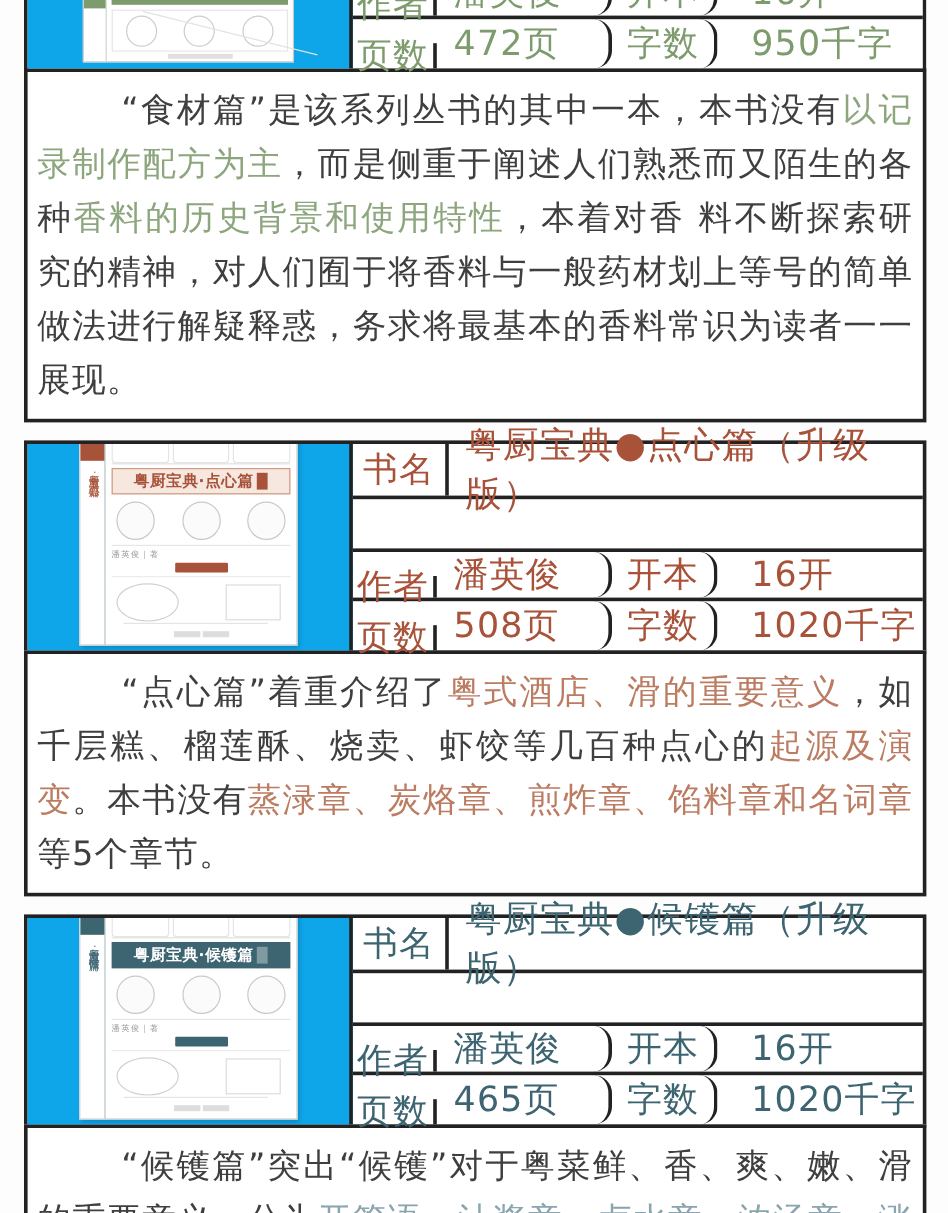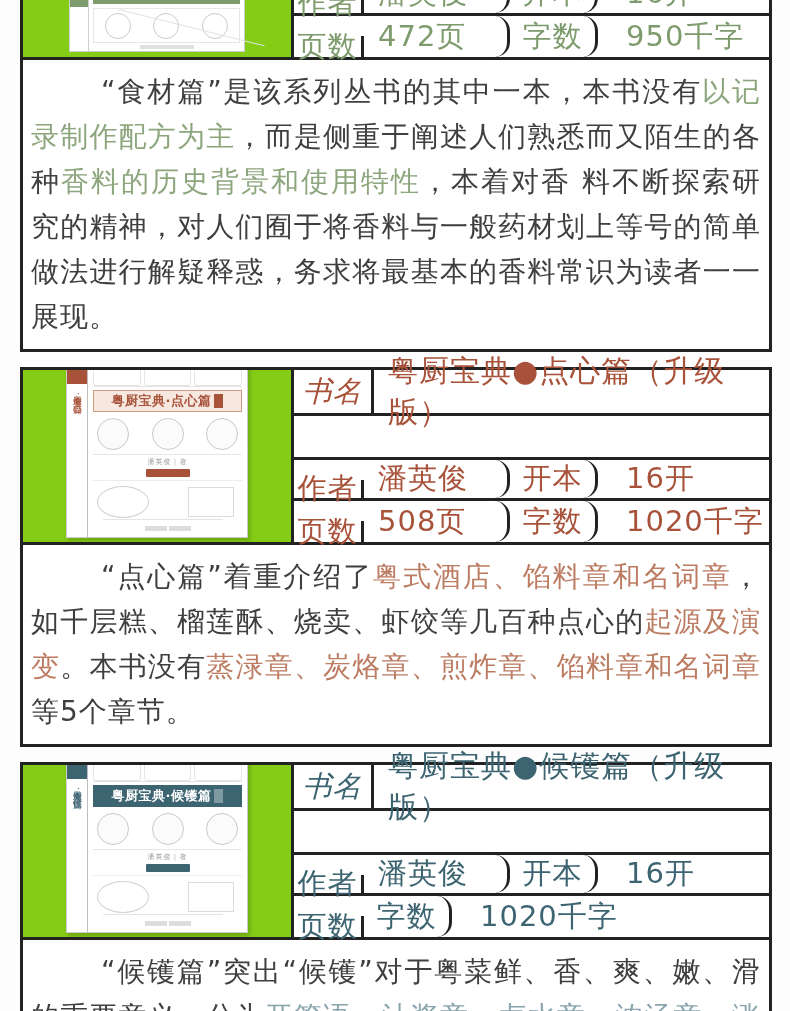--- a/index.html
+++ b/index.html
@@ -5,31 +5,31 @@
   * { margin:0; padding:0; box-sizing:border-box; }
   html,body { width:790px; height:1011px; overflow:hidden; background:#fdfdfd;
               font-family:"DejaVu Sans", sans-serif; }
   .page { position:relative; width:790px; height:1011px; }
 
   .section { margin:0 18px 0 20px; }
   .gap { height:15px; }
 
   
   .tbl { border:3px solid #222; background:#fff; display:flex; width:752px; }
-  .book-cell { width:271px; border-right:3px solid #222; position:relative; overflow:hidden; background:#84cc16; }
+  .book-cell { width:271px; border-right:3px solid #222; position:relative; overflow:hidden; background:#0ea5e9; }
   .rows { flex:1; display:flex; flex-direction:column; }
   .trow { display:flex; border-bottom:3px solid #222; }
   .trow:last-child { border-bottom:none; }
   .cell { display:flex; align-items:center; color:var(--accent); font-size:29px; letter-spacing:1px; }
   .cell.lab { justify-content:center; }
   .cell.val { padding-left:14px;border-radius:15px; }
   .b-r { border-right:3px solid #222; }
 
   .row-title { height:46px; }
-  .row-title .lab { width:80px;font-style:italic; }
+  .row-title .lab { width:80px; }
   .row-title .val { flex:1; font-size:30px; }
   .row-empty { height:44px; }
   .row-kv { height:41px; }
   .row-kv .lab1 { width:70px;margin-top:20px; }
   .row-kv .val1 { width:146px; }
   .row-kv .lab2 { width:88px;border-radius:15px; }
   .row-kv .val2 { flex:1;padding-left:28px; }
 
   
   .tbl-clip { position:relative; height:60px; overflow:hidden; width:752px; }
@@ -55,21 +55,21 @@
   .banner { height:22px; display:flex; align-items:center; justify-content:center; gap:3px; margin-bottom:4px; }
   .banner-outline { background:#f6e7df; border:1px solid #cf9a82; }
   .banner-outline .banner-text { color:var(--accent); }
   .banner-solid { background:var(--accent); }
   .banner-solid .banner-text { color:#fff; }
   .banner-text { font-size:13px; font-weight:bold; letter-spacing:0.5px; white-space:nowrap; }
   .banner-badge { width:9px; height:14px; background:var(--accent); }
   .banner-solid .banner-badge { background:#fff; opacity:.35; }
   .circles { display:flex; justify-content:space-between; padding:2px 4px 4px; border-bottom:1px solid #e6e6e6; }
   .circles div { width:32px; height:32px; border-radius:50%; border:1px solid #c3ccc6; background:#fbfbfb; }
-  .cover-mid { text-align:center; padding:2px 0 3px; }
+  .cover-mid { padding:2px 0 3px; }
   .cover-author { font-size:7px; color:#9a9a9a; letter-spacing:1px; }
   .cover-pill { width:44px; height:8px; background:var(--accent); margin:2px auto 0; border-radius:1px; }
   .cover-bottom { height:44px; border-top:1px solid #ececec; position:relative; }
   .cb-plate { position:absolute; left:4px; top:5px; width:52px; height:32px; border:1px solid #ccd3ce; border-radius:50%; }
   .cb-box { position:absolute; right:8px; top:6px; width:46px; height:30px; border:1px solid #dcdcdc; }
   .cb-line { position:absolute; left:10px; bottom:4px; width:120px; height:1px; background:#e4e4e4; }
   .cover-pub { height:7px; display:flex; justify-content:center; gap:2px; margin-top:2px; }
   .cover-pub div { width:22px; height:5px; background:#dddddd; }
 
   
@@ -185,21 +185,21 @@
           <div class="cell val val2">16开</div>
         </div>
         <div class="trow row-kv">
           <div class="cell lab lab1 b-r">页数</div>
           <div class="cell val val1 b-r">508页</div>
           <div class="cell lab lab2 b-r">字数</div>
           <div class="cell val val2">1020千字</div>
         </div>
       </div>
     </div>
-    <div class="para"><span>“点心篇”着重介绍了</span><span class="hl">粤式酒店、馅料章和名词章</span><span>，如千层糕、榴莲酥、烧卖、虾饺等几百种点心的</span><span class="hl">起源及演变</span><span>。本书没有</span><span class="hl">蒸渌章、炭烙章、煎炸章、馅料章和名词章</span><span>等5个章节。</span></div>
+    <div class="para"><span>“点心篇”着重介绍了</span><span class="hl">粤式酒店、滑的重要意义</span><span>，如千层糕、榴莲酥、烧卖、虾饺等几百种点心的</span><span class="hl">起源及演变</span><span>。本书没有</span><span class="hl">蒸渌章、炭烙章、煎炸章、馅料章和名词章</span><span>等5个章节。</span></div>
   </div>
 
   <div class="gap"></div>
 
   <div class="section" style="--accent: #3d6471; --hl: #8aa5ad;">
     <div class="tbl">
       <div class="book-cell">
         <div class="book">
 
           <div class="book-body">
@@ -246,20 +246,21 @@
         </div>
         <div class="trow row-empty"></div>
         <div class="trow row-kv">
           <div class="cell lab lab1 b-r">作者</div>
           <div class="cell val val1 b-r">潘英俊</div>
           <div class="cell lab lab2 b-r">开本</div>
           <div class="cell val val2">16开</div>
         </div>
         <div class="trow row-kv">
           <div class="cell lab lab1 b-r">页数</div>
+          <div class="cell val val1 b-r">465页</div>
           <div class="cell lab lab2 b-r">字数</div>
           <div class="cell val val2">1020千字</div>
         </div>
       </div>
     </div>
     <div class="para para-last"><span>“候镬篇”突出“候镬”对于粤菜鲜、香、爽、嫩、滑的重要意义，分为</span><span class="hl">开篇语、汁酱章、卤水章、浓汤章、涨发章、攻略章、名词章</span></div>
   </div>
 
 </div>
 

